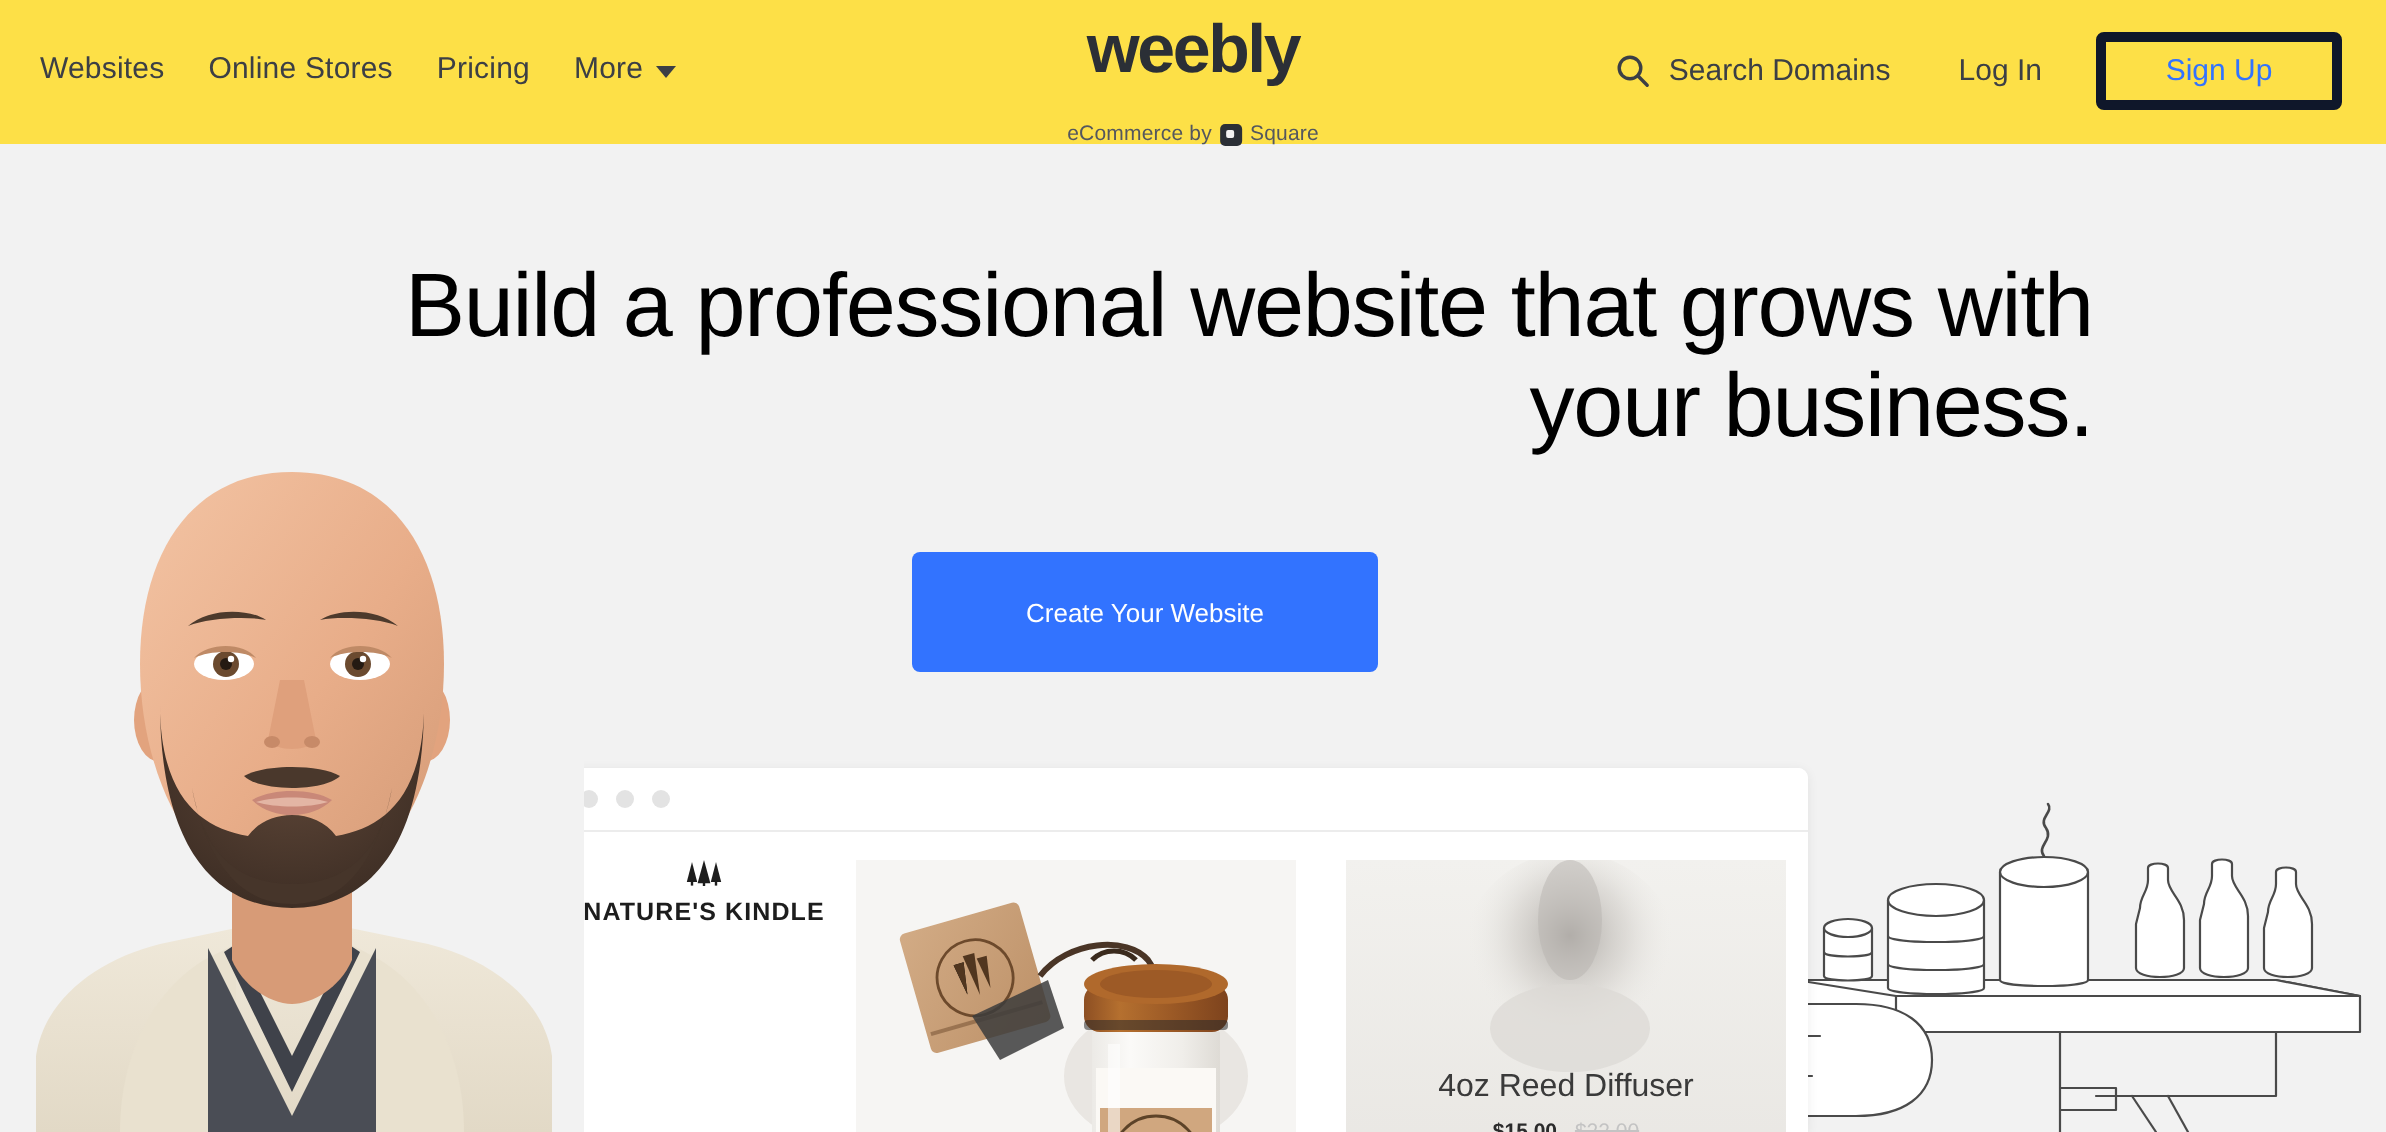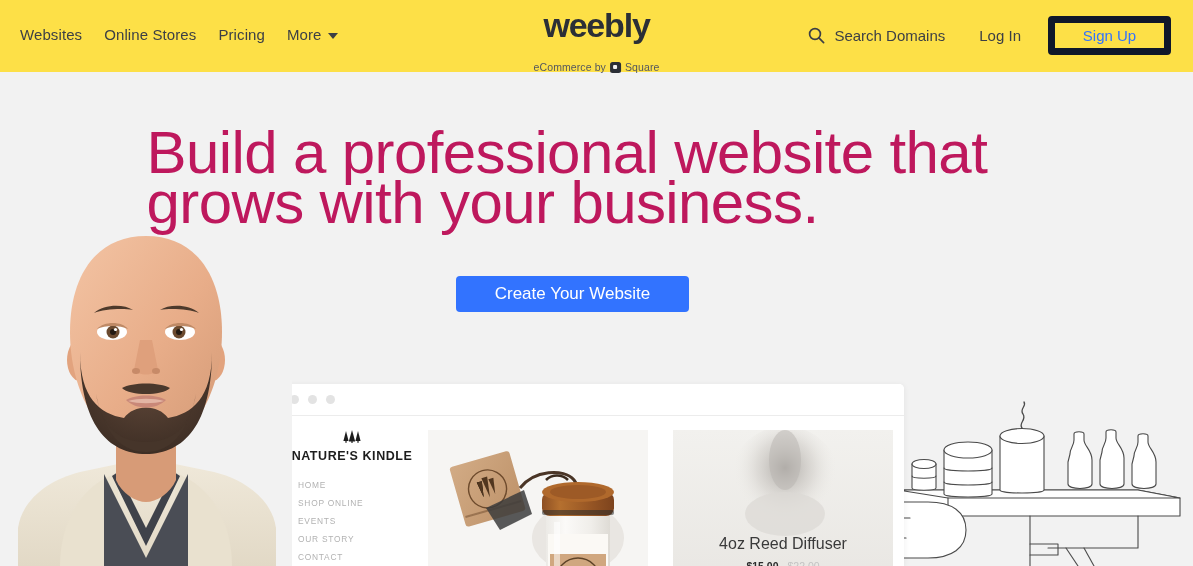--- a/index.html
+++ b/index.html
@@ -51,39 +51,39 @@
     width: 11px; height: 11px; border-radius: 2.5px;
     background: #2b2f36; display: inline-flex; align-items: center; justify-content: center;
   }
   .sq-mark i { width: 4px; height: 4px; background: #f2f2f2; border-radius: 1px; display: block; }
 
   .nav-right { position: absolute; right: 22px; top: 16px; display: flex; align-items: center; gap: 0; }
   .search-btn { display: flex; align-items: center; gap: 9px; cursor: pointer; margin-right: 34px; }
   .search-label { font-size: 15px; color: #3c3f45; white-space: nowrap; }
   .login-link { font-size: 15px; color: #3c3f45; cursor: pointer; margin-right: 27px; white-space: nowrap; }
   .signup-btn {
-    width: 123px; height: 39px; border: 7px solid #0f172a; border-radius: 4px;
+    width: 123px; height: 39px; border: 5px solid #0f172a; border-radius: 4px;
     background: transparent; color: #3273ff; font-size: 15px;
     display: flex; align-items: center; justify-content: center; cursor: pointer;
     font-family: "Liberation Sans", sans-serif;
   }
 
   
   .hero-title {
     position: absolute; top: 128px; left: 50%; transform: translateX(-50%);
-    width: 900px; text-align: left;
-    font-size: 60px; line-height: 50px; color: #be185d;
+    width: 900px; text-align: right;
+    font-size: 45px; line-height: 50px; color: #000000;
     font-weight: normal; letter-spacing: -.6px;
     z-index: 30;
   }
   .cta-btn {
     position: absolute; top: 276px; left: 456px;
-    width: 233px; height: 36px; border-radius: 4px;
+    width: 233px; height: 60px; border-radius: 4px;
     background: #3273ff; color: #ffffff; border: none;
-    font-size: 17px; display: flex; align-items: center; justify-content: center;
+    font-size: 13px; display: flex; align-items: center; justify-content: center;
     cursor: pointer; z-index: 30;
     font-family: "Liberation Sans", sans-serif;
   }
 
   
   .person { position: absolute; left: 0; top: 228px; width: 292px; height: 338px; z-index: 20; }
 
   
   .browser {
     position: absolute; left: 276px; top: 384px;
@@ -244,27 +244,20 @@
             <path d="M7 1 L9.6 11 L4.4 11 Z" fill="#1d1d1d"></path>
             <path d="M13 0 L16.2 11.6 L9.8 11.6 Z" fill="#1d1d1d"></path>
             <path d="M19 1 L21.6 11 L16.4 11 Z" fill="#1d1d1d"></path>
             <rect x="6.4" y="10.4" width="1.2" height="2.4" fill="#1d1d1d"></rect>
             <rect x="12.4" y="11" width="1.2" height="2" fill="#1d1d1d"></rect>
             <rect x="18.4" y="10.4" width="1.2" height="2.4" fill="#1d1d1d"></rect>
           </svg>
           <span class="site-name">NATURE'S KINDLE</span>
         </div>
 
-        <div class="site-nav">
-          <span class="site-nav-item">HOME</span>
-          <span class="site-nav-item">SHOP ONLINE</span>
-          <span class="site-nav-item">EVENTS</span>
-          <span class="site-nav-item">OUR STORY</span>
-          <span class="site-nav-item">CONTACT</span>
-        </div>
       </div>
 
       <div class="cards">
 
         <div class="card">
           <svg class="card-img" viewBox="0 0 220 150">
             <defs>
               <linearGradient id="glass" x1="0" y1="0" x2="1" y2="0">
                 <stop offset="0%" stop-color="#eceae6"></stop>
                 <stop offset="30%" stop-color="#fbfaf8"></stop>

